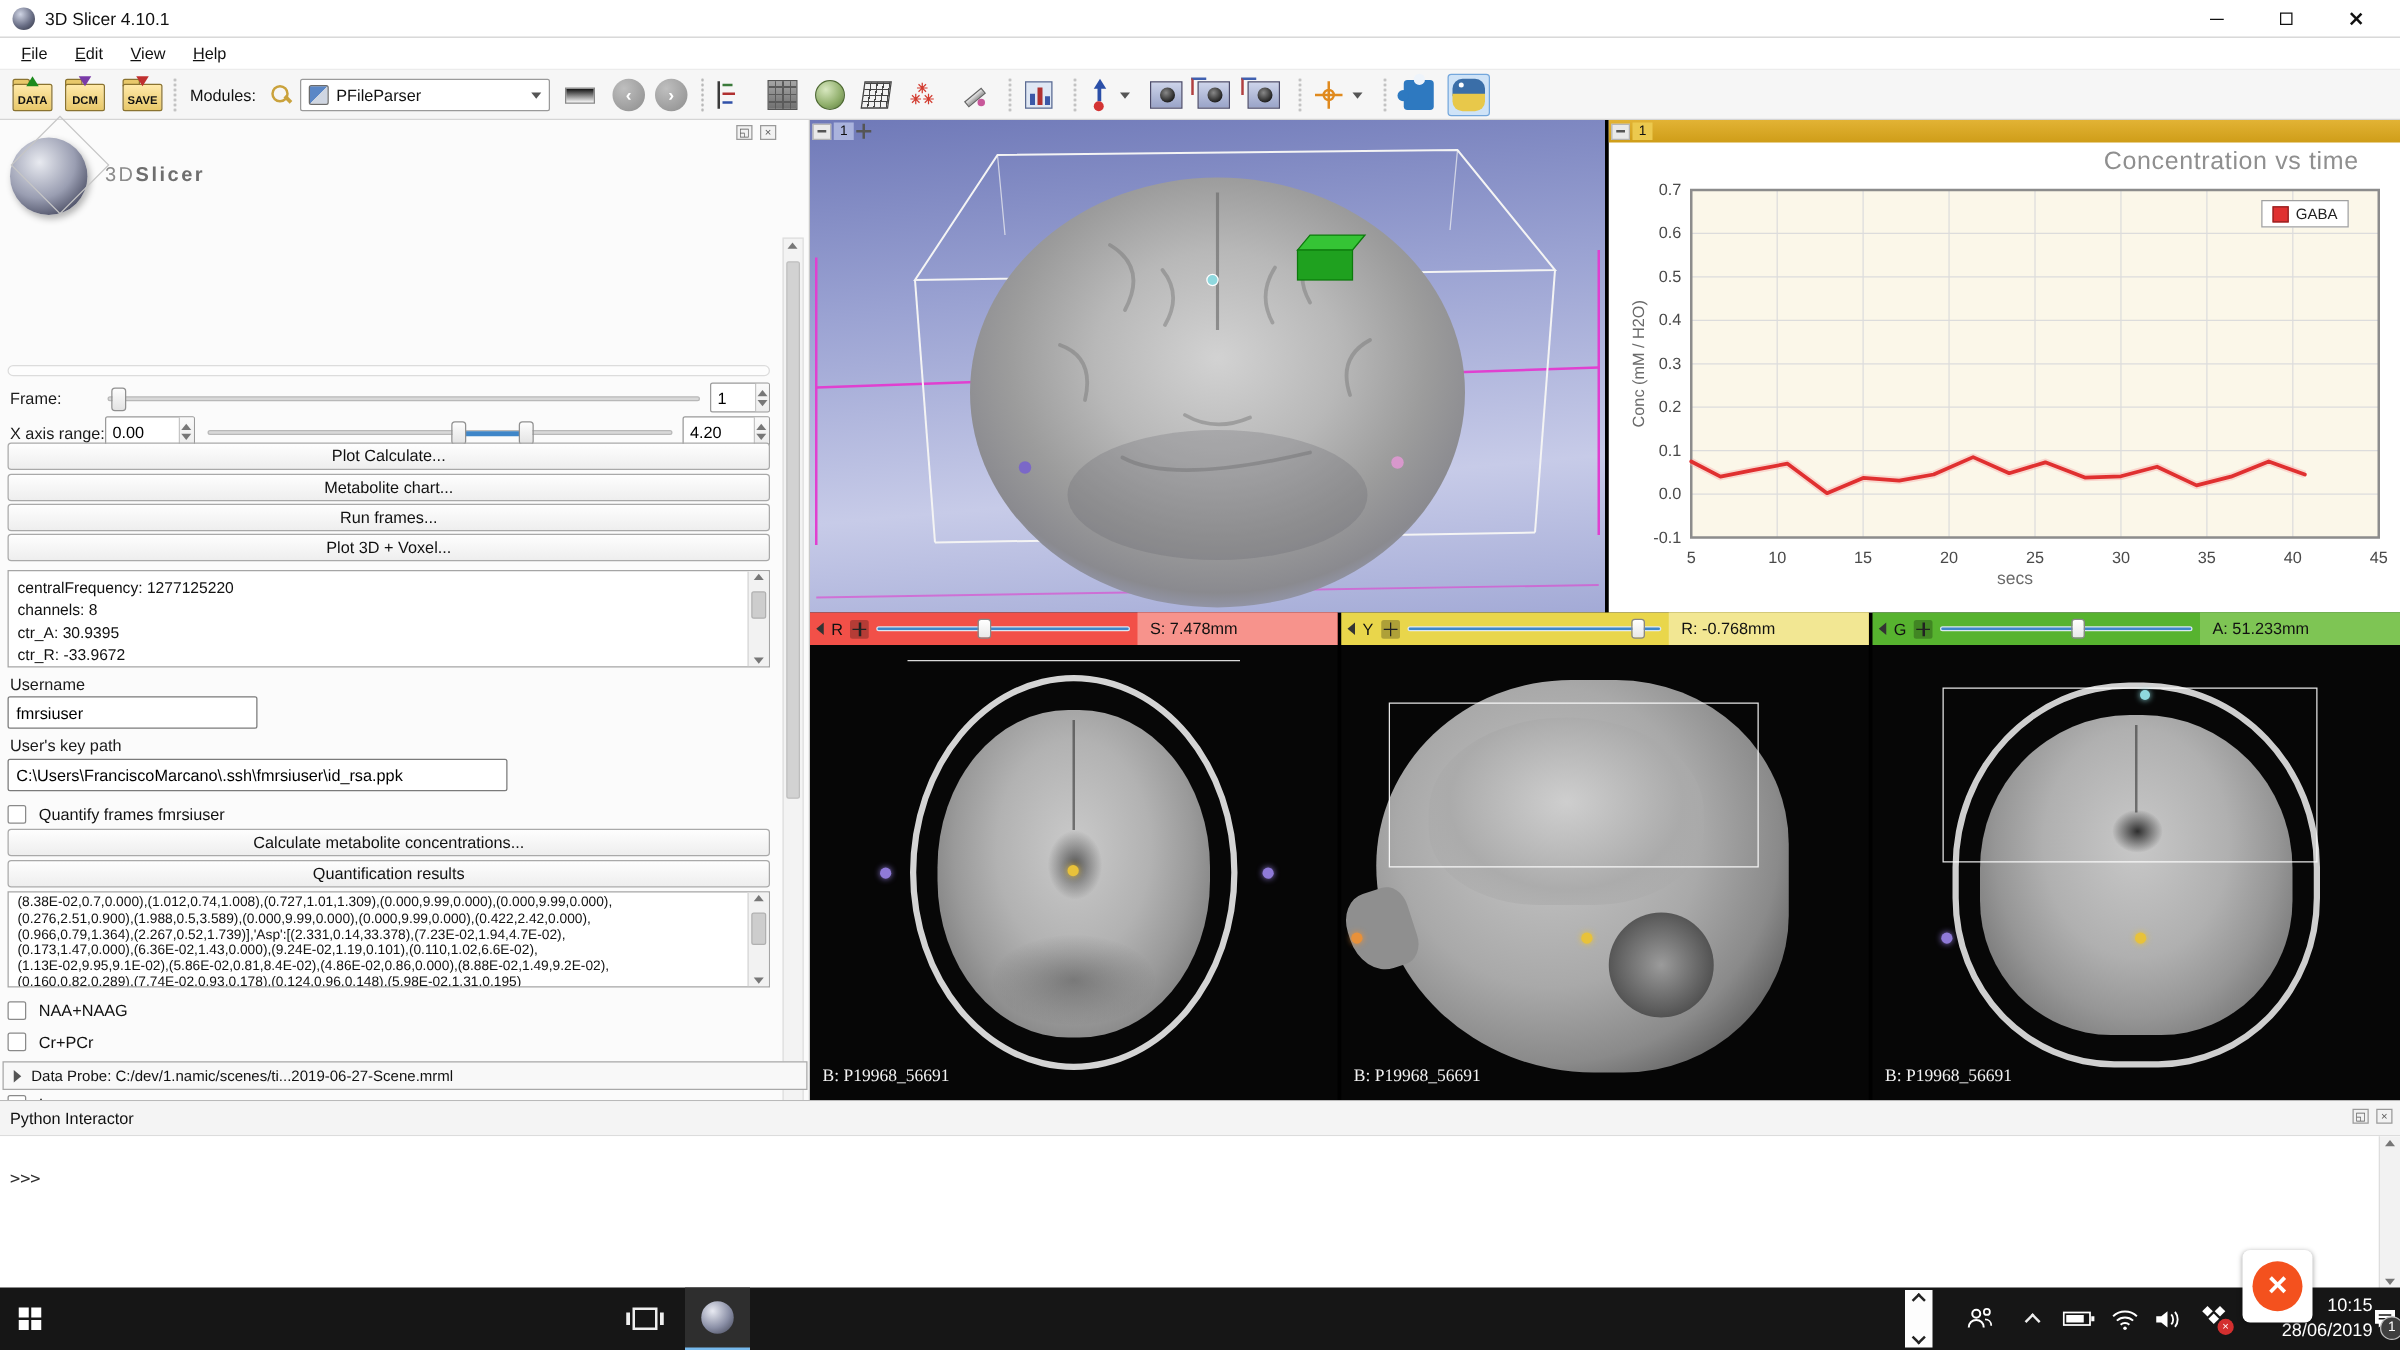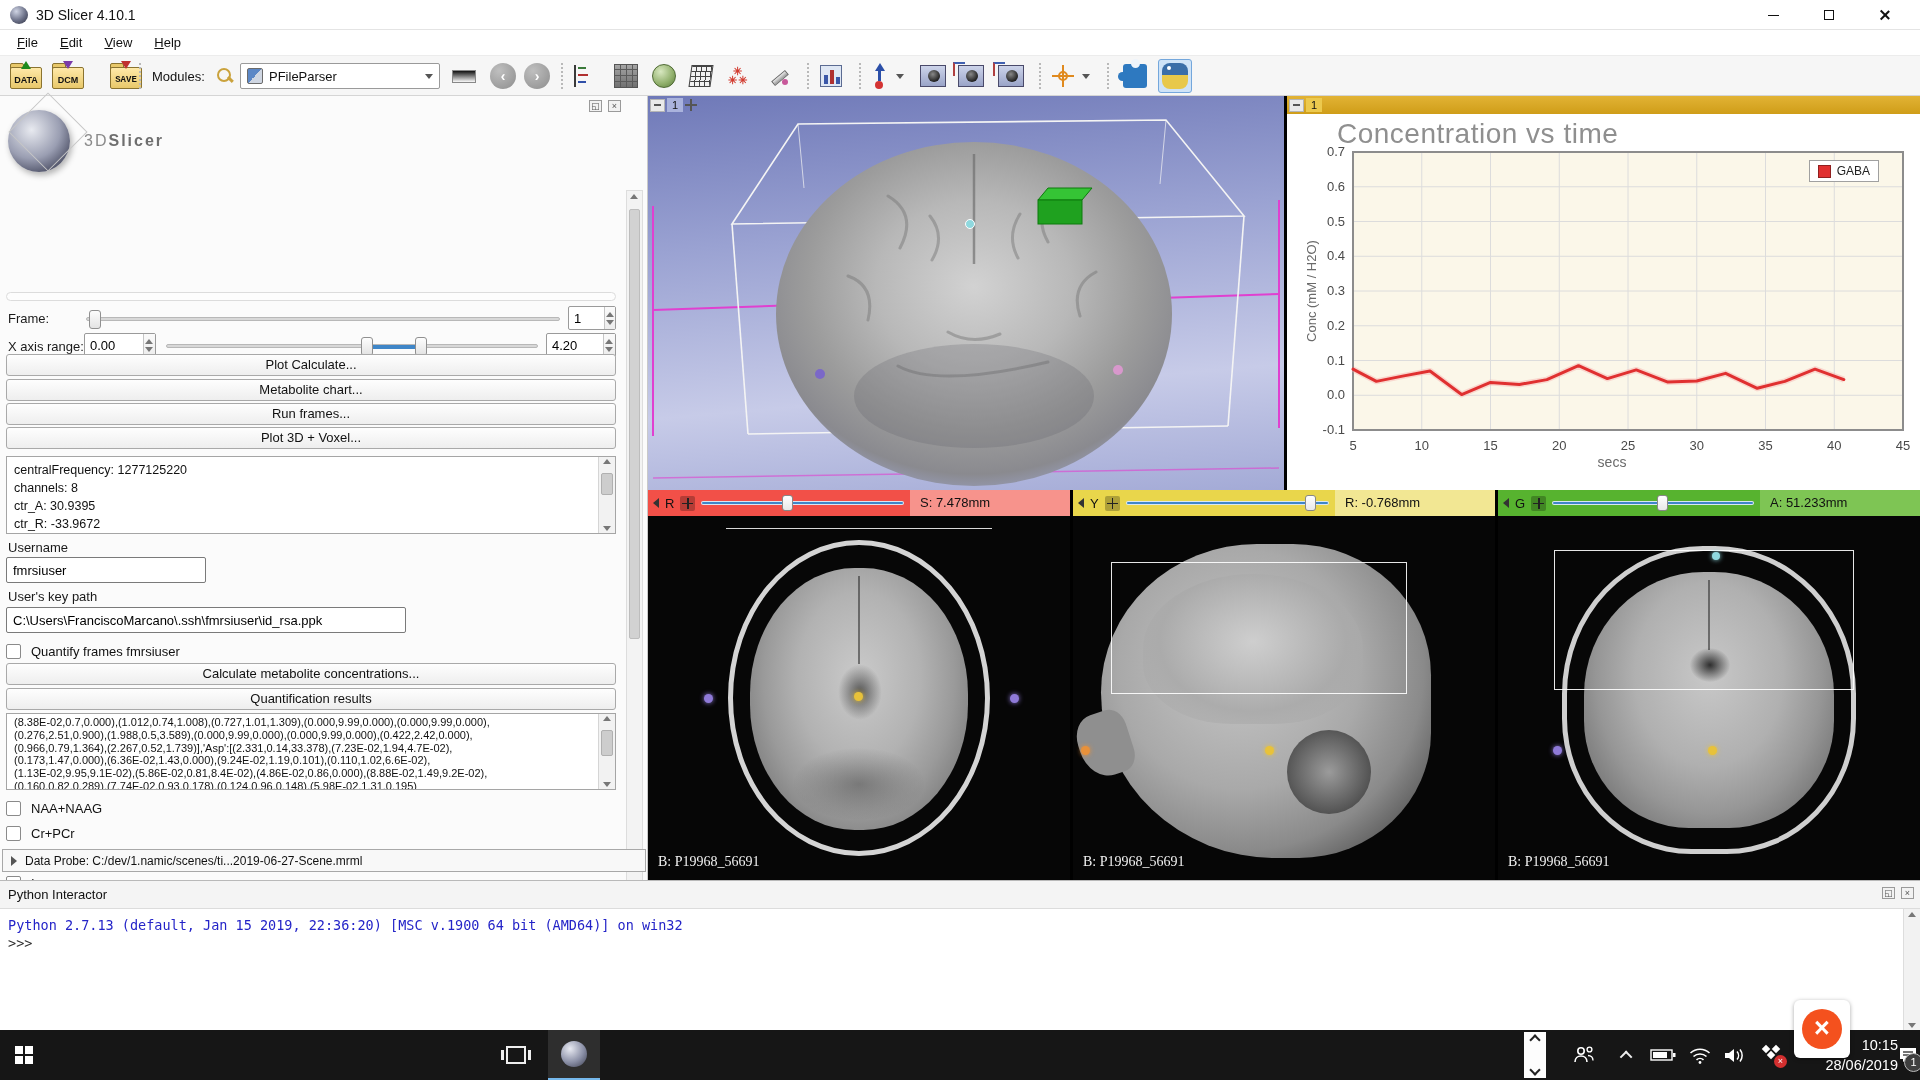--- a/index.html
+++ b/index.html
@@ -112,21 +112,21 @@
   .viewtag{position:absolute;left:2px;top:2px;display:flex;align-items:center;gap:2px;z-index:5;}
   .vt-dash{width:15px;height:13px;background:#e9e9e9;border:1px solid #b5b5b5;display:flex;align-items:center;justify-content:center;}
   .vt-dash i{width:7px;height:2px;background:#555;}
   .vt-num{width:16px;height:14px;font-size:11px;text-align:center;line-height:14px;color:#111;}
   .vt-pin{position:relative;width:12px;height:12px;}
   .vt-pin:before{content:"";position:absolute;left:5px;top:0;width:2px;height:12px;background:#555;}
   .vt-pin:after{content:"";position:absolute;left:0;top:5px;width:12px;height:2px;background:#555;}
 
   .chartview{position:absolute;left:639px;top:0;width:633px;height:394px;background:#fff;}
   .chart-header{position:absolute;left:0;top:0;width:633px;height:18px;background:linear-gradient(#e2b335,#cf9d18);display:flex;align-items:center;gap:2px;padding-left:2px;}
-  .chart-title{position:absolute;left:50px;top:22px;width:550px;text-align:left;font-size:28px;color:#8f8f8f;letter-spacing:.5px;}
+  .chart-title{position:absolute;left:50px;top:22px;width:550px;text-align:right;font-size:20px;color:#8f8f8f;letter-spacing:.5px;}
   #chart-svg{position:absolute;left:22px;top:46px;}
   #chart-svg text{font-family:"Liberation Sans",sans-serif;font-size:13px;fill:#4a4a4a;}
   .chart-xlabel{position:absolute;left:50px;top:358px;width:550px;text-align:center;font-size:14px;color:#6a6a6a;}
   .chart-ylabel{position:absolute;left:24px;top:195px;transform:translate(-50%,-50%) rotate(-90deg);font-size:13px;color:#6a6a6a;white-space:nowrap;}
   .legend{position:absolute;right:41px;top:64px;height:22px;background:#fff;border:1px solid #a0a0a0;display:flex;align-items:center;gap:6px;padding:0 8px;}
   .legend .sw{width:13px;height:13px;background:#e03030;border:1px solid #902020;}
   .legend .lt{font-size:12px;color:#222;}
 
   .sliceview{position:absolute;top:394px;width:422px;height:390px;}
   .slice-header{position:absolute;left:0;top:0;width:422px;height:26px;display:flex;align-items:center;gap:6px;padding-left:5px;}
@@ -212,21 +212,21 @@
       </span>
   </div>
   <div class="tb" style="left:52px;">
     <span class="folder">
         <span class="tab"></span>
         <span class="body"></span>
         <span class="arrow arrow-two"></span>
         <span class="txt">DCM</span>
       </span>
   </div>
-  <div class="tb" style="left:110px;font-family:Liberation Mono, monospace;">
+  <div class="tb" style="left:98px;">
     <span class="folder">
         <span class="tab"></span>
         <span class="body"></span>
         <span class="arrow arrow-down"></span>
         <span class="txt">SAVE</span>
       </span>
   </div>
   <div class="tsep" style="left:138px;"></div>
   <div class="tb" style="left:152px;">
       <span>Modules:</span>
@@ -642,21 +642,20 @@
 
 <div class="pypanel">
   <div class="pyhead">
     <span class="t">Python Interactor</span>
     <span class="panel-mini-icons" style="right:6px;top:6px;">
       <span class="mini-ic">◱</span>
       <span class="mini-ic">×</span>
     </span>
   </div>
   <div class="pyconsole">
-    <div class="banner">Python 2.7.13 (default, Jan 15 2019, 22:36:20) [MSC v.1900 64 bit (AMD64)] on win32</div>
     <div class="prompt">&gt;&gt;&gt;</div>
     <div class="py-sb">
       <i class="tri-up" style="position:absolute;top:3px;left:4px;"></i>
       <i class="tri-down" style="position:absolute;bottom:3px;left:4px;"></i>
     </div>
   </div>
 </div>
 
 <div class="toast-close">
   <span class="circ">×</span>

